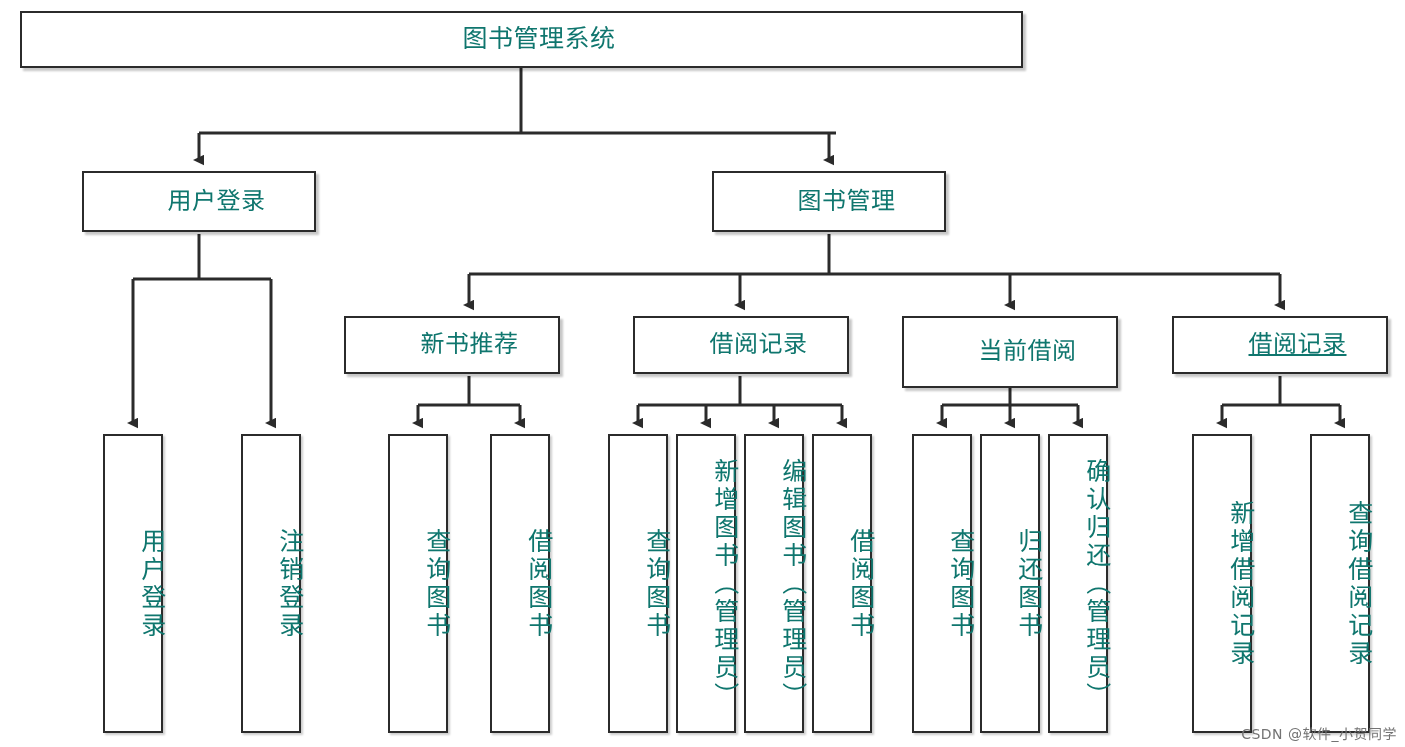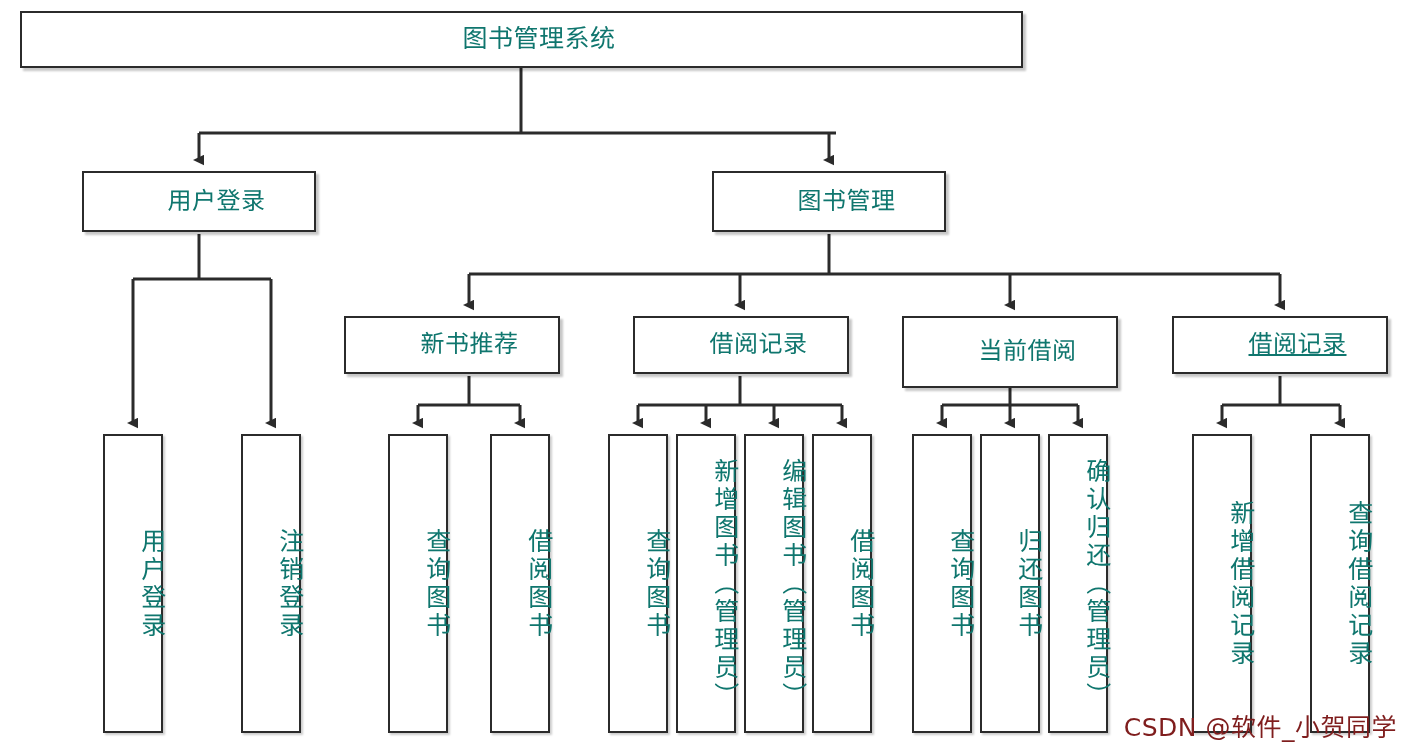--- a/index.html
+++ b/index.html
@@ -68,22 +68,22 @@
     letter-spacing: 3px;
     max-height: 100%;
     text-align: center;
   }
 
   
   #watermark {
     position: absolute;
     right: 8px;
     bottom: 4px;
-    font-size: 25px;
-    color: #7f1d1d;
+    font-size: 14px;
+    color: #737373;
     letter-spacing: 0.5px;
     white-space: nowrap;
     z-index: 5;
     pointer-events: none;
   }
 </style>
 </head>
 <body>
 
 <div id="canvas">

